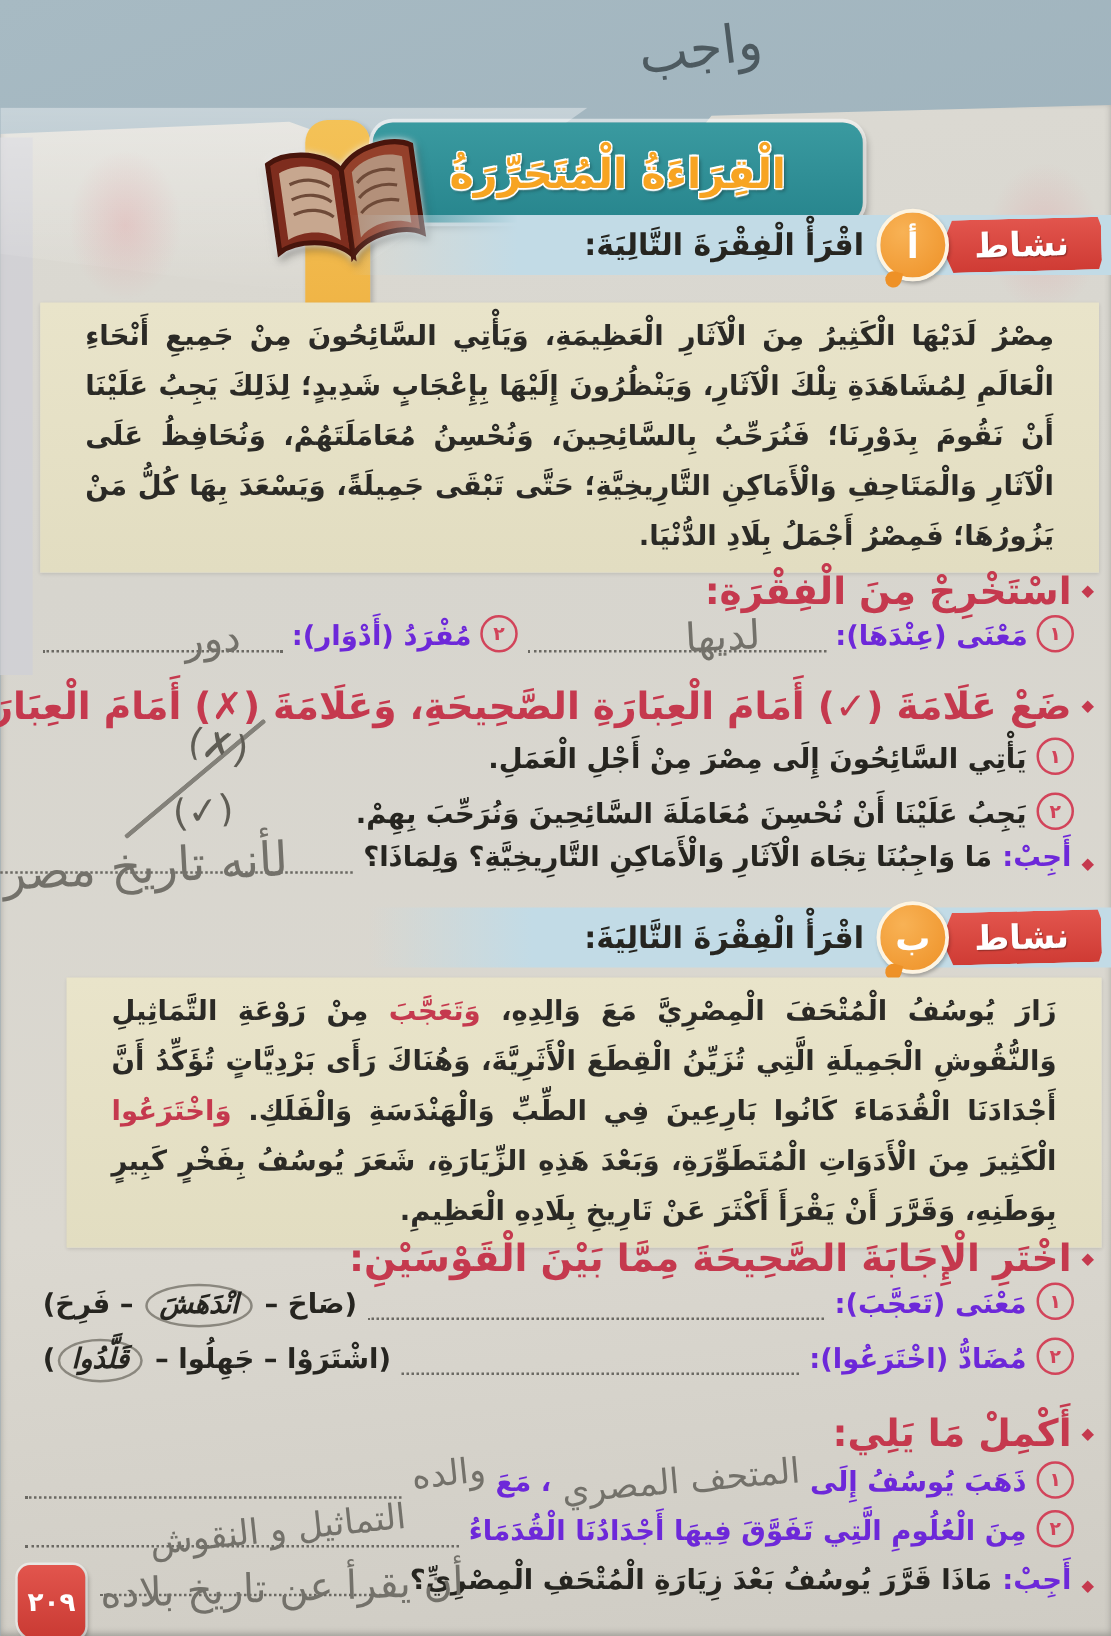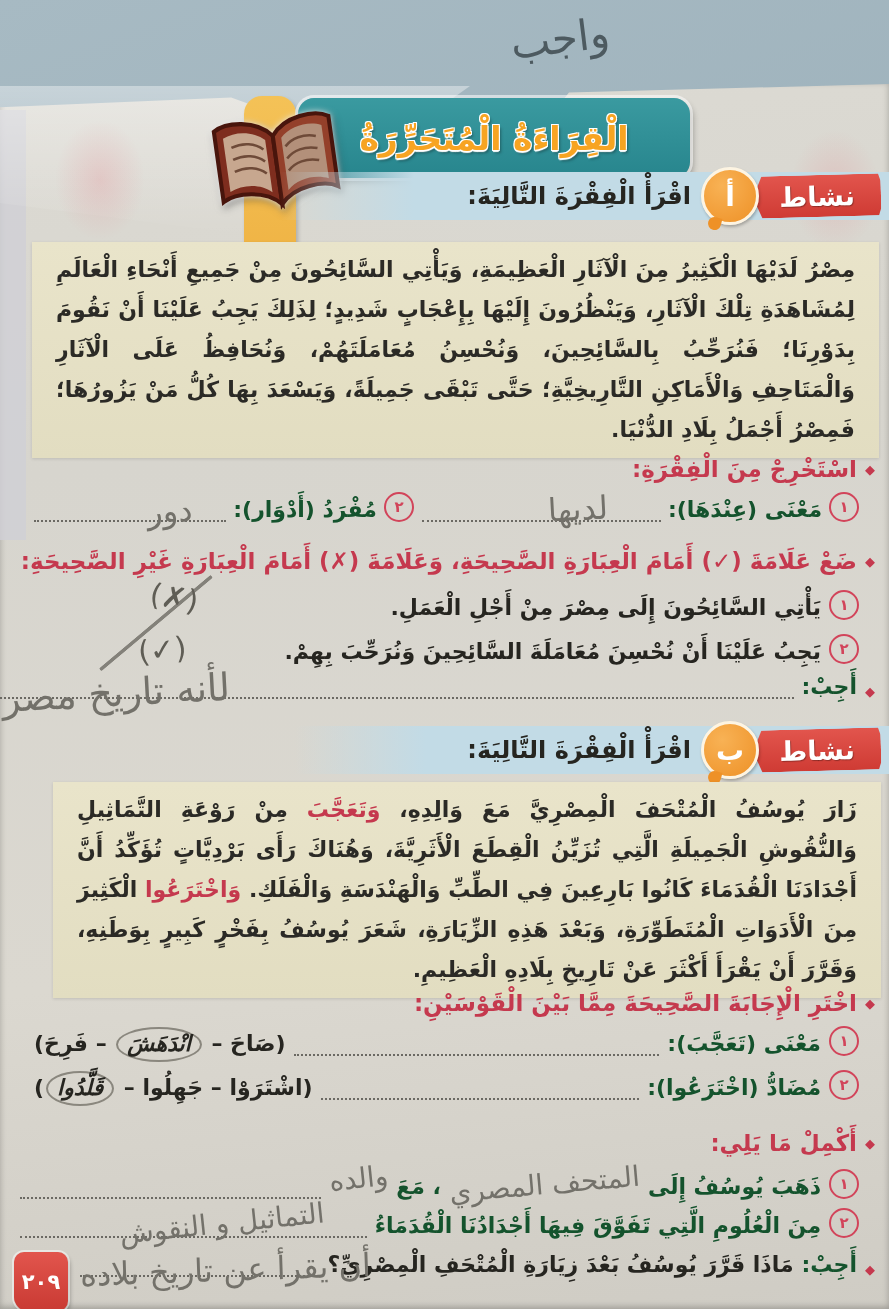--- a/index.html
+++ b/index.html
@@ -45,32 +45,32 @@
     color:#fff;font-size:27px;font-weight:800;text-shadow:1px 1px 1px rgba(0,0,0,.3);}
   .act-bubble{flex:none;width:52px;height:52px;border-radius:50%;margin-right:-16px;position:relative;
     background:radial-gradient(circle at 35% 30%,#f8b255,#ee9127);border:3px solid #fdf4e2;
     display:flex;align-items:center;justify-content:center;color:#fff;font-size:28px;font-weight:800;
     box-shadow:1px 2px 3px rgba(0,0,0,.25);}
   .act-bubble::after{content:"";position:absolute;bottom:-8px;left:4px;width:13px;height:13px;
     background:#ee9127;border-radius:60% 0 60% 60%;transform:rotate(15deg);}
   .act-instruction{font-size:24px;font-weight:800;color:#262520;white-space:nowrap;}
   
   .para-box{position:absolute;background:linear-gradient(#e9e4ca,#e2ddc1);
-    box-shadow:0 1px 3px rgba(0,0,0,.12);padding:8px 24px;
+    box-shadow:0 1px 3px rgba(0,0,0,.12);padding:8px 36px;
     font-size:22px;font-weight:700;color:#2b2a26;line-height:40px;text-align:justify;}
   .red-inline{color:#c5394e;}
   
   .h-row{position:absolute;display:flex;direction:rtl;align-items:center;gap:8px;}
   .diamond{font-size:13px;color:#c5394e;flex:none;}
-  .red-heading{font-size:23px;font-weight:800;color:#c5394e;white-space:nowrap;}
+  .red-heading{font-size:30px;font-weight:800;color:#c5394e;white-space:nowrap;}
   .num-circle{flex:none;width:26px;height:26px;border:2px solid #d2445a;border-radius:50%;
     display:flex;align-items:center;justify-content:center;color:#d2445a;font-size:15px;font-weight:800;}
   .q-row{position:absolute;display:flex;direction:rtl;align-items:flex-end;gap:8px;}
   .q-group{display:flex;direction:rtl;align-items:flex-end;gap:7px;}
-  .red-label{font-size:22px;font-weight:800;color:#14532d;white-space:nowrap;}
+  .red-label{font-size:22px;font-weight:800;color:#6d28d9;white-space:nowrap;}
   .black-text{font-size:22px;font-weight:800;color:#262520;white-space:nowrap;}
   .dots{flex:1;min-width:40px;border-bottom:2px dotted #6b6963;height:1.15em;position:relative;}
   .dots .hand{position:absolute;}
   .mark{position:absolute;font-size:30px;color:#5f5d55;font-weight:400;}
   .slash{position:absolute;left:100px;top:668px;width:146px;border-top:4px solid rgba(95,93,85,.7);
     transform:rotate(-40deg);transform-origin:left center;border-radius:2px;}
   .circled{border:2.5px solid #8a877e;border-radius:50%;padding:2px 9px 4px;margin:0 2px;font-style:italic;}
   .opts{font-size:22px;font-weight:800;color:#262520;white-space:nowrap;}
   
   .page-badge{position:absolute;left:14px;top:1252px;width:54px;height:59px;
@@ -155,20 +155,21 @@
     <span class="num-circle">٢</span>
     <span class="black-text">يَجِبُ عَلَيْنَا أَنْ نُحْسِنَ مُعَامَلَةَ السَّائِحِينَ وَنُرَحِّبَ بِهِمْ.</span>
   </div>
   <span class="mark hand" style="left:150px;top:580px;transform:rotate(10deg);">(✗)</span>
   <span class="mark hand" style="left:138px;top:632px;transform:rotate(-6deg);">(✓)</span>
   <div class="slash"></div>
 
   <div class="q-row" style="top:674px;right:14px;left:0;">
     <span class="diamond">◆</span>
     <span class="red-label">أَجِبْ:</span>
+    <span class="black-text">مَا وَاجِبُنَا تِجَاهَ الْآثَارِ وَالْأَمَاكِنِ التَّارِيخِيَّةِ؟ وَلِمَاذَا؟</span>
     <span class="dots">
       <span class="hand" style="left:2px;bottom:-18px;font-size:38px;letter-spacing:6px;transform:rotate(-3deg);">لأنه تاريخ مصر</span>
     </span>
   </div>
 
   <div class="act-band" style="top:726px;left:295px;">
     <div class="act-ribbon">
       <span>نشاط</span>
     </div>
     <div class="act-bubble">

